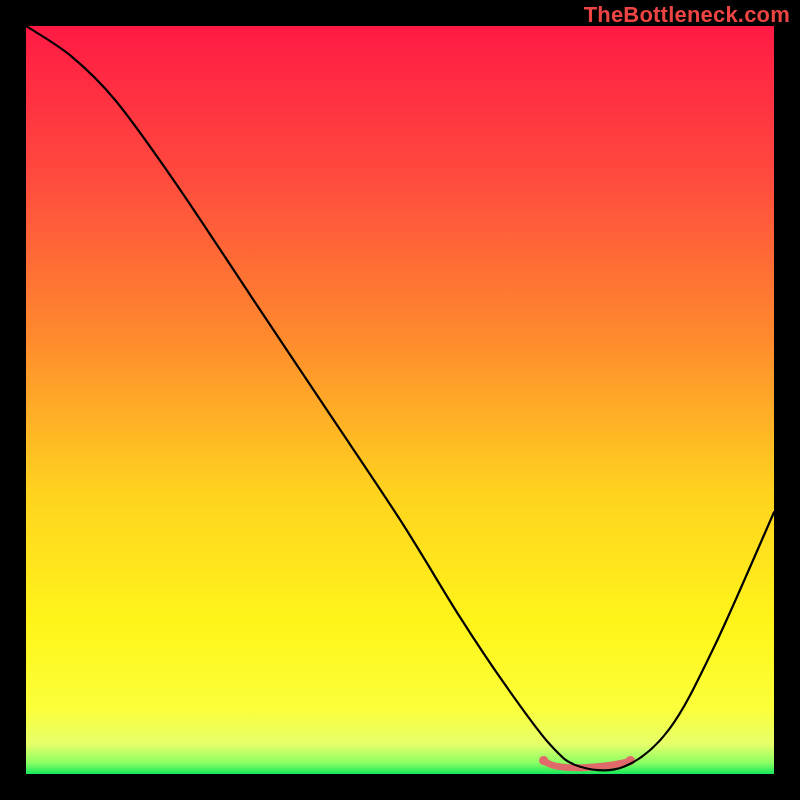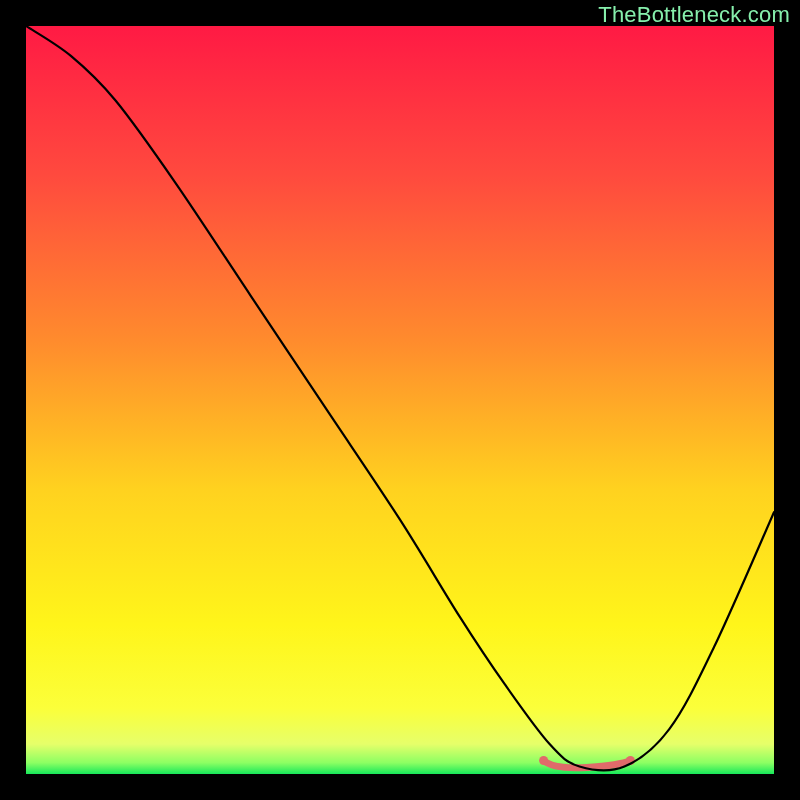--- a/index.html
+++ b/index.html
@@ -13,23 +13,23 @@
   }
   .frame {
     position: absolute;
     inset: 0;
     background: #000;
   }
   .watermark {
     position: absolute;
     top: 2px;
     right: 10px;
-    color: #86efac;
+    color: #ef4444;
     font-size: 22px;
-    font-weight: 400;
+    font-weight: 700;
     letter-spacing: 0.2px;
     user-select: none;
   }
   .plot {
     position: absolute;
     left: 26px;
     top: 26px;
     width: 748px;
     height: 748px;
   }

